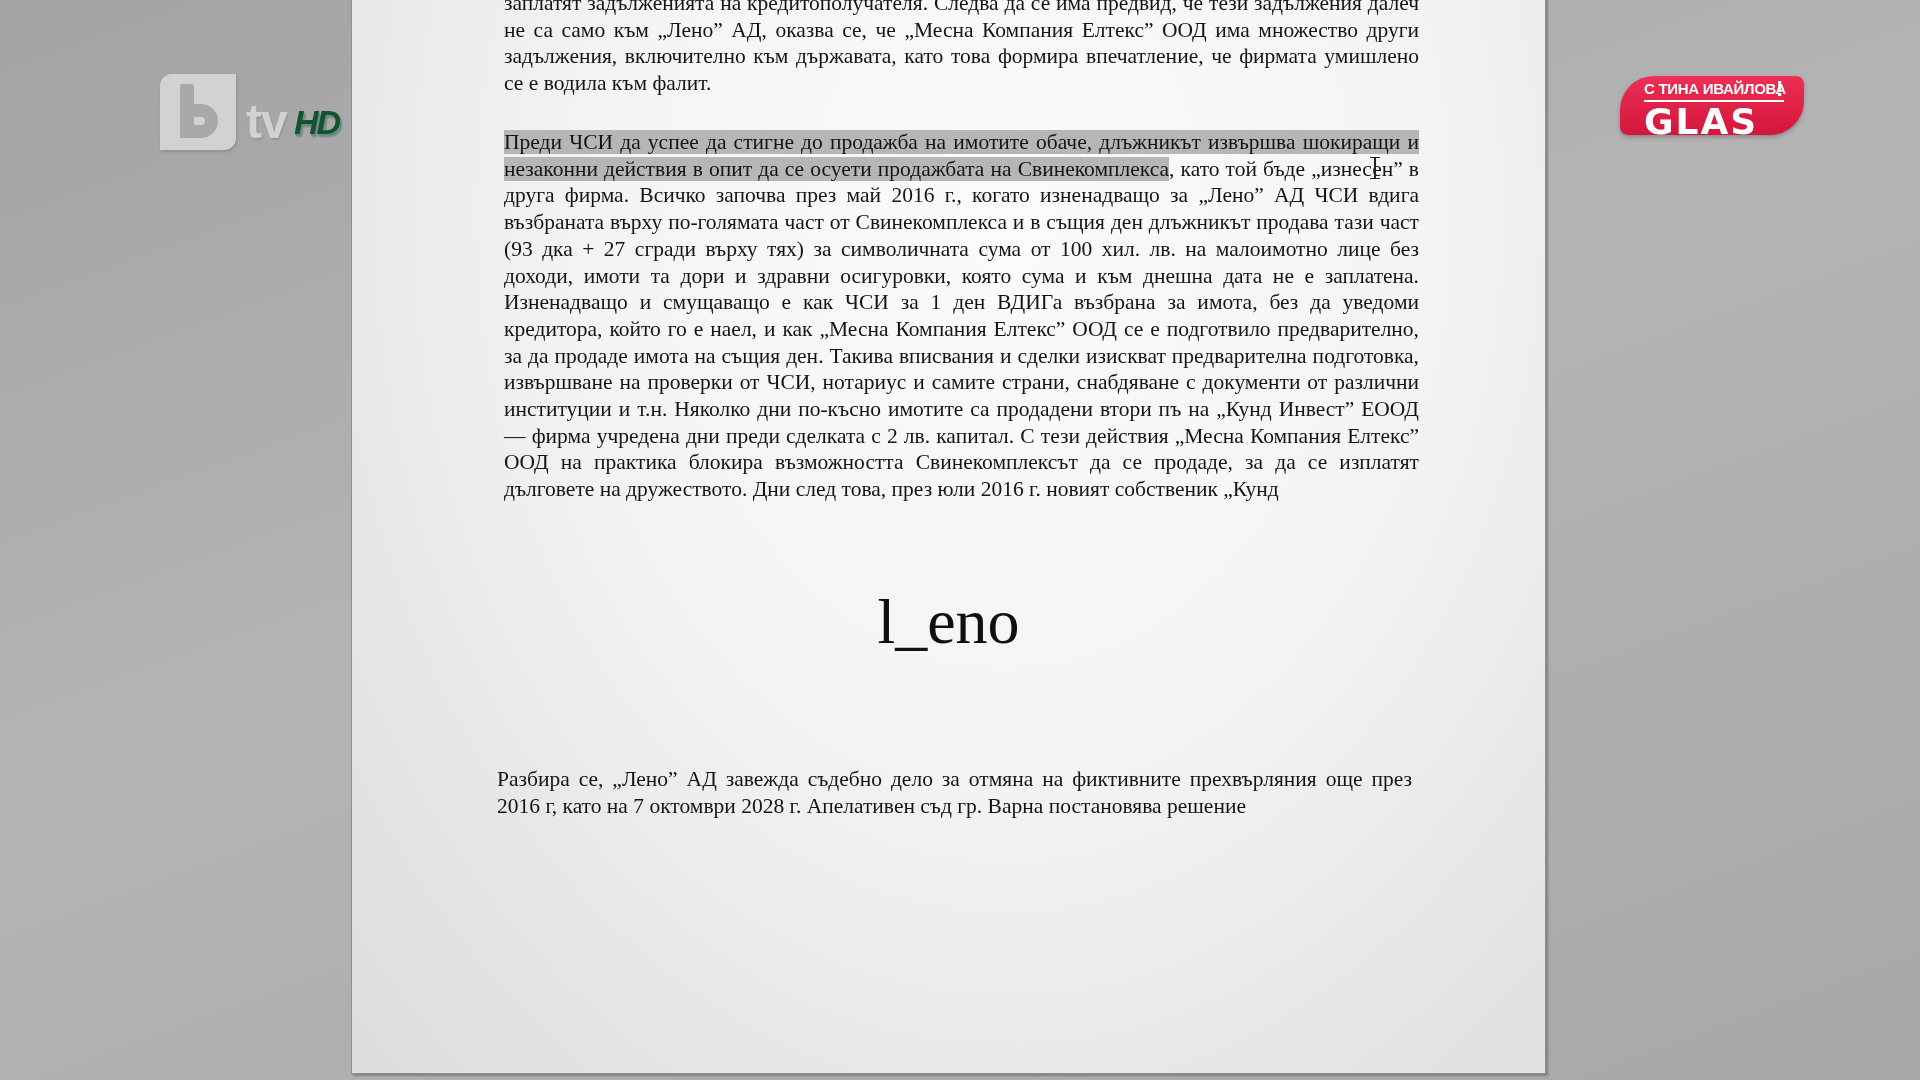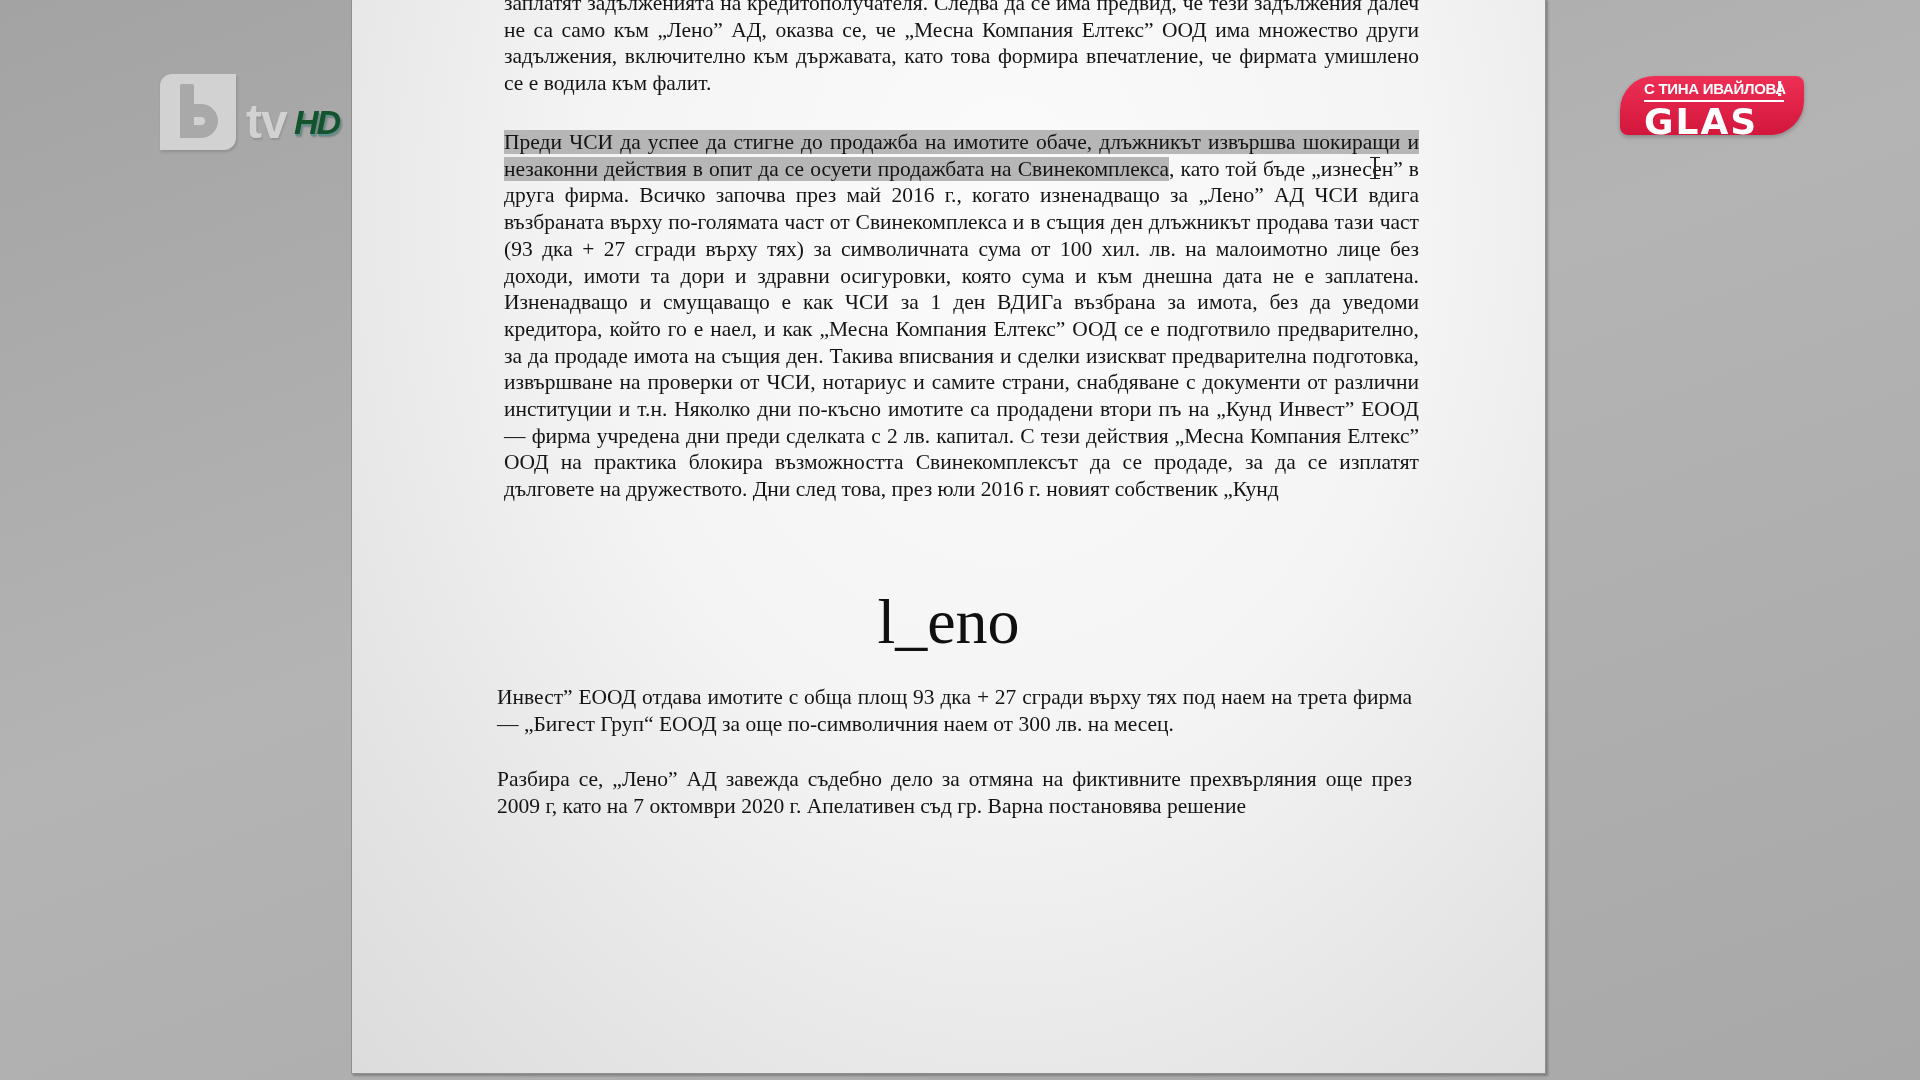--- a/index.html
+++ b/index.html
@@ -155,20 +155,17 @@
   </div>
 
   <div class="para p2">
     <span class="hl">Преди ЧСИ да успее да стигне до продажба на имотите обаче, длъжникът извършва шокиращи и незаконни действия в опит да се осуети продажбата на Свинекомплекса</span><span>, като той бъде „изнесен” в друга фирма. Всичко започва през май 2016 г., когато изненадващо за „Лено” АД ЧСИ вдига възбраната върху по-голямата част от Свинекомплекса и в същия ден длъжникът продава тази част (93 дка + 27 сгради върху тях) за символичната сума от 100 хил. лв. на малоимотно лице без доходи, имоти та дори и здравни осигуровки, която сума и към днешна дата не е заплатена. Изненадващо и смущаващо е как ЧСИ за 1 ден ВДИГа възбрана за имота, без да уведоми кредитора, който го е наел, и как „Месна Компания Елтекс” ООД се е подготвило предварително, за да продаде имота на същия ден. Такива вписвания и сделки изискват предварителна подготовка, извършване на проверки от ЧСИ, нотариус и самите страни, снабдяване с документи от различни институции и т.н. Няколко дни по-късно имотите са продадени втори пъ на „Кунд Инвест” ЕООД — фирма учредена дни преди сделката с 2 лв. капитал. С тези действия „Месна Компания Елтекс” ООД на практика блокира възможността Свинекомплексът да се продаде, за да се изплатят дълговете на дружеството. Дни след това, през юли 2016 г. новият собственик „Кунд</span>
   </div>
 
   <div class="cursor"></div>
 
   <div class="header-mark">l_eno</div>
 
-  <div class="para p3">
-    <span>Инвест” ЕООД отдава имотите с обща площ 93 дка + 27 сгради върху тях под наем на трета фирма — „Бигест Груп“ ЕООД за още по-символичния наем от 300 лв. на месец.</span>
-  </div>
 
   <div class="para p4">
-    <span>Разбира се, „Лено” АД завежда съдебно дело за отмяна на фиктивните прехвърляния още през 2009 г, като на 7 октомври 2020 г. Апелативен съд гр. Варна постановява решение</span>
+    <span>Разбира се, „Лено” АД завежда съдебно дело за отмяна на фиктивните прехвърляния още през 2016 г, като на 7 октомври 2028 г. Апелативен съд гр. Варна постановява решение</span>
   </div>
 </div>
 
 </body></html>

